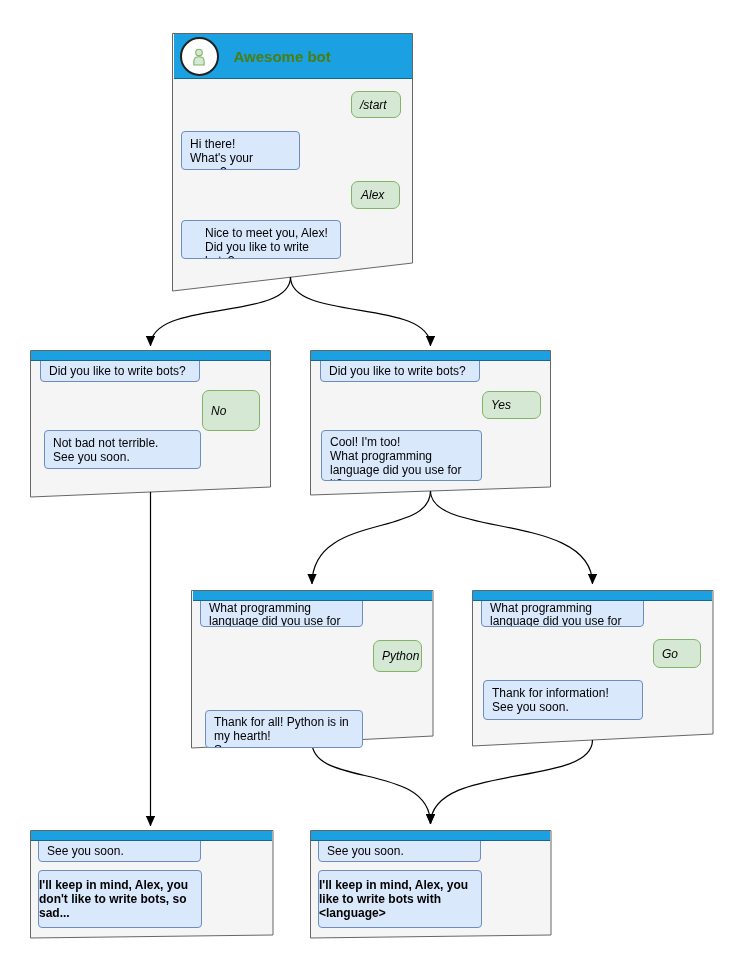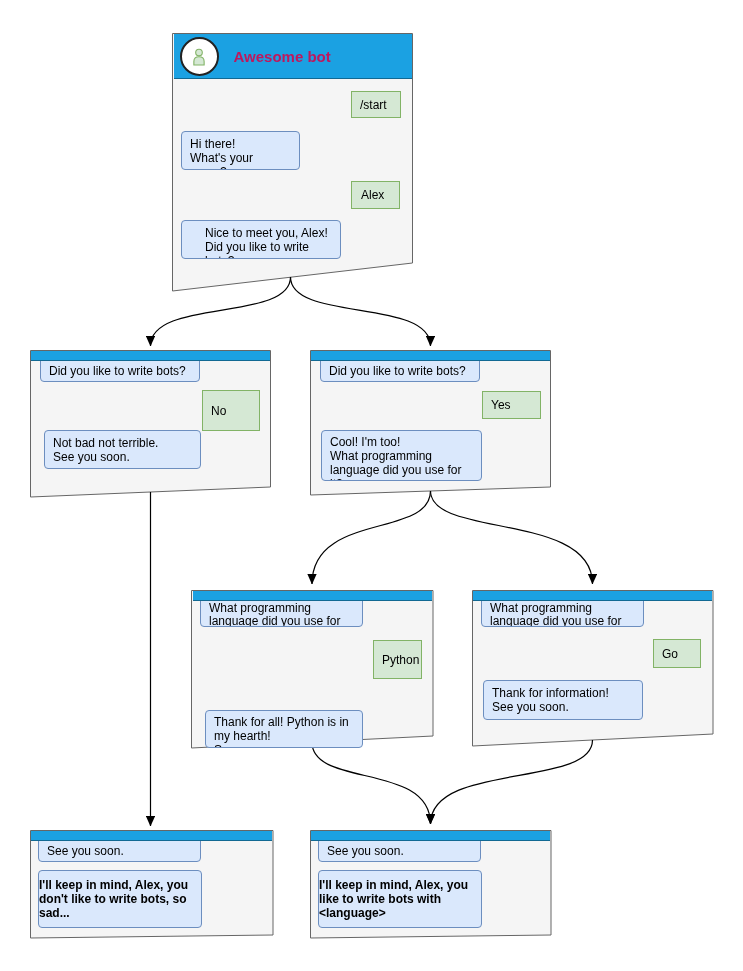--- a/index.html
+++ b/index.html
@@ -15,31 +15,31 @@
     box-sizing:border-box;z-index:2;
   }
   .bar.header{height:45px;}
   .avatar{
     position:absolute;left:7px;top:4px;width:35px;height:35px;border-radius:50%;
     background:#ffffff;border:2px solid #222222;z-index:3;
     display:flex;align-items:center;justify-content:center;
   }
   .title{
     position:absolute;left:61px;top:15px;z-index:3;
-    color:#be185d;font-weight:bold;font-size:15px;line-height:18px;
+    color:#4d7c0f;font-weight:bold;font-size:15px;line-height:18px;
   }
   .b{
     position:absolute;box-sizing:border-box;z-index:1;
     font-size:12px;line-height:14px;color:#000000;
     border-radius:4px;padding:5px 8px;white-space:pre-line;overflow:hidden;
   }
   .bot{background:#DAE8FC;border:1px solid #6C8EBF;}
   .user{
-    background:#D5E8D4;border:1px solid #82B366;border-radius:0;
-    display:flex;align-items:center;white-space:nowrap;
+    background:#D5E8D4;border:1px solid #82B366;border-radius:7px;
+    display:flex;align-items:center;white-space:nowrap;font-style:italic;
   }
   .tight{line-height:13px;padding:7px 8px 2px 8px;}
   .tuck{padding-top:7px;}
   .p48{padding:4px 8px;}
   .p78{padding:7px 0;font-weight:bold;}
 </style>
 </head>
 <body>
 
 <div class="canvas">
@@ -99,21 +99,21 @@
     <div class="b user" style="left:172px;top:41px;width:59px;height:28px;">Yes</div>
     <div class="b bot p48" style="left:11px;top:80px;width:161px;height:51px;">Cool! I'm too!
 What programming
 language did you use for it?</div>
   </div>
 
   <div class="card" style="left:191.5px;top:590px;width:241.5px;height:158px;">
     <div class="bar" style="width:239.5px;"></div>
     <div class="b bot tight" style="left:8.5px;top:4px;width:163px;height:33px;">What programming
 language did you use for it?</div>
-    <div class="b user" style="left:181.5px;top:50px;width:49px;height:39px;">Python</div>
+    <div class="b user" style="left:181.5px;top:50px;width:49px;height:32px;">Python</div>
     <div class="b bot p48" style="left:13.5px;top:90px;width:158px;height:38px;margin-top:30px;">Thank for all! Python is in
 my hearth!
 See you soon.</div>
   </div>
 
   <div class="card" style="left:472px;top:590px;width:241px;height:156px;">
     <div class="bar" style="width:239px;"></div>
     <div class="b bot tight" style="left:9px;top:4px;width:163px;height:33px;">What programming
 language did you use for it?</div>
     <div class="b user" style="left:181px;top:49px;width:48px;height:29px;">Go</div>

